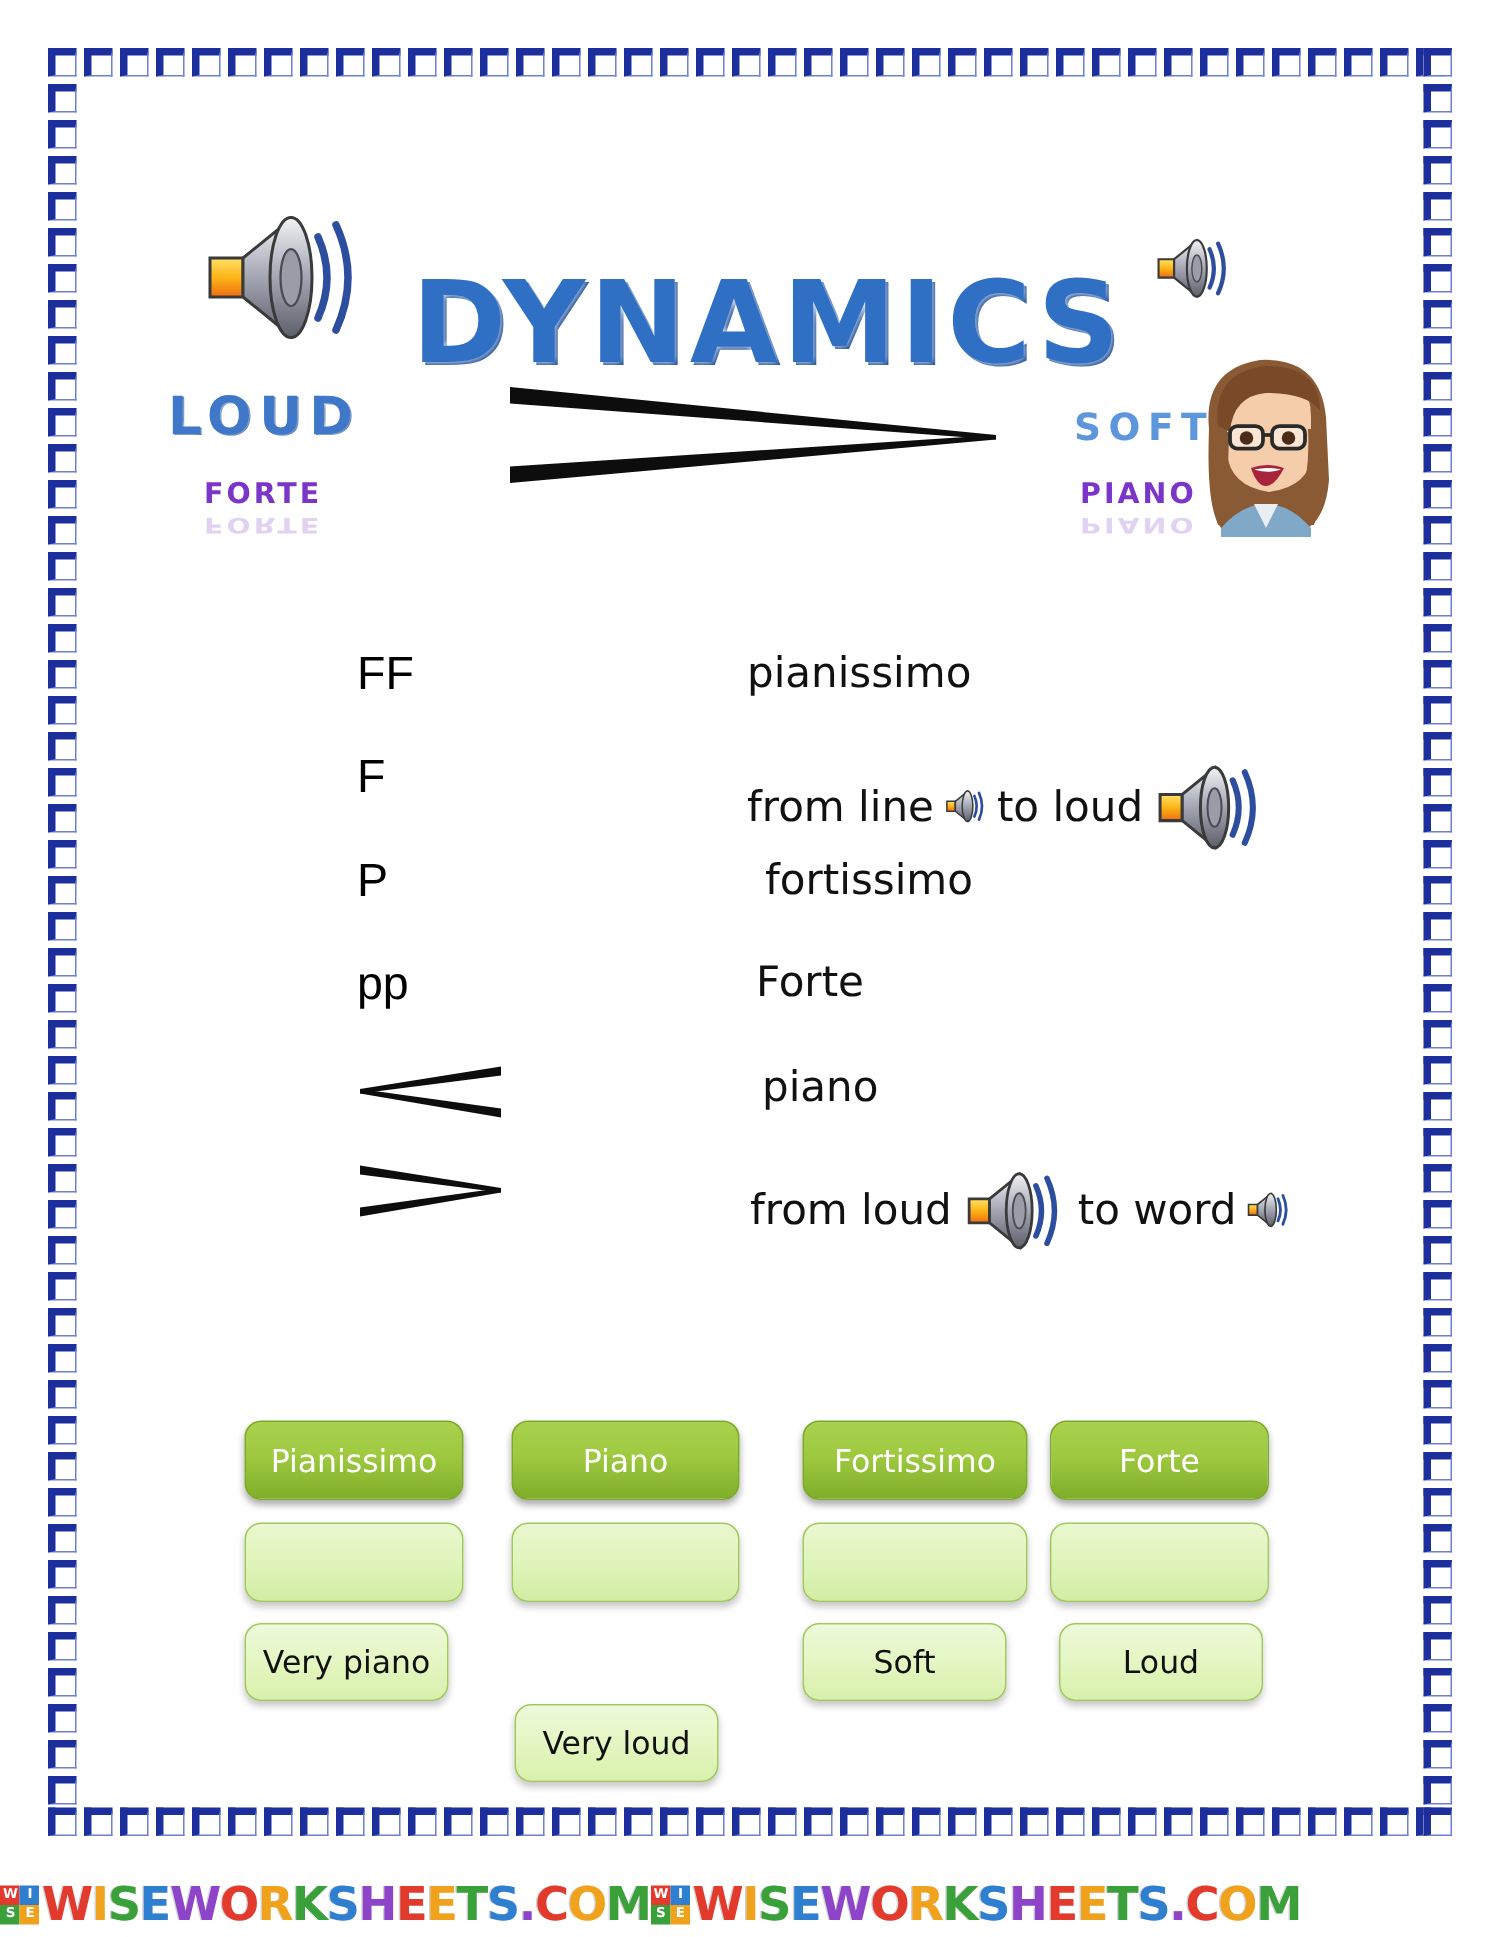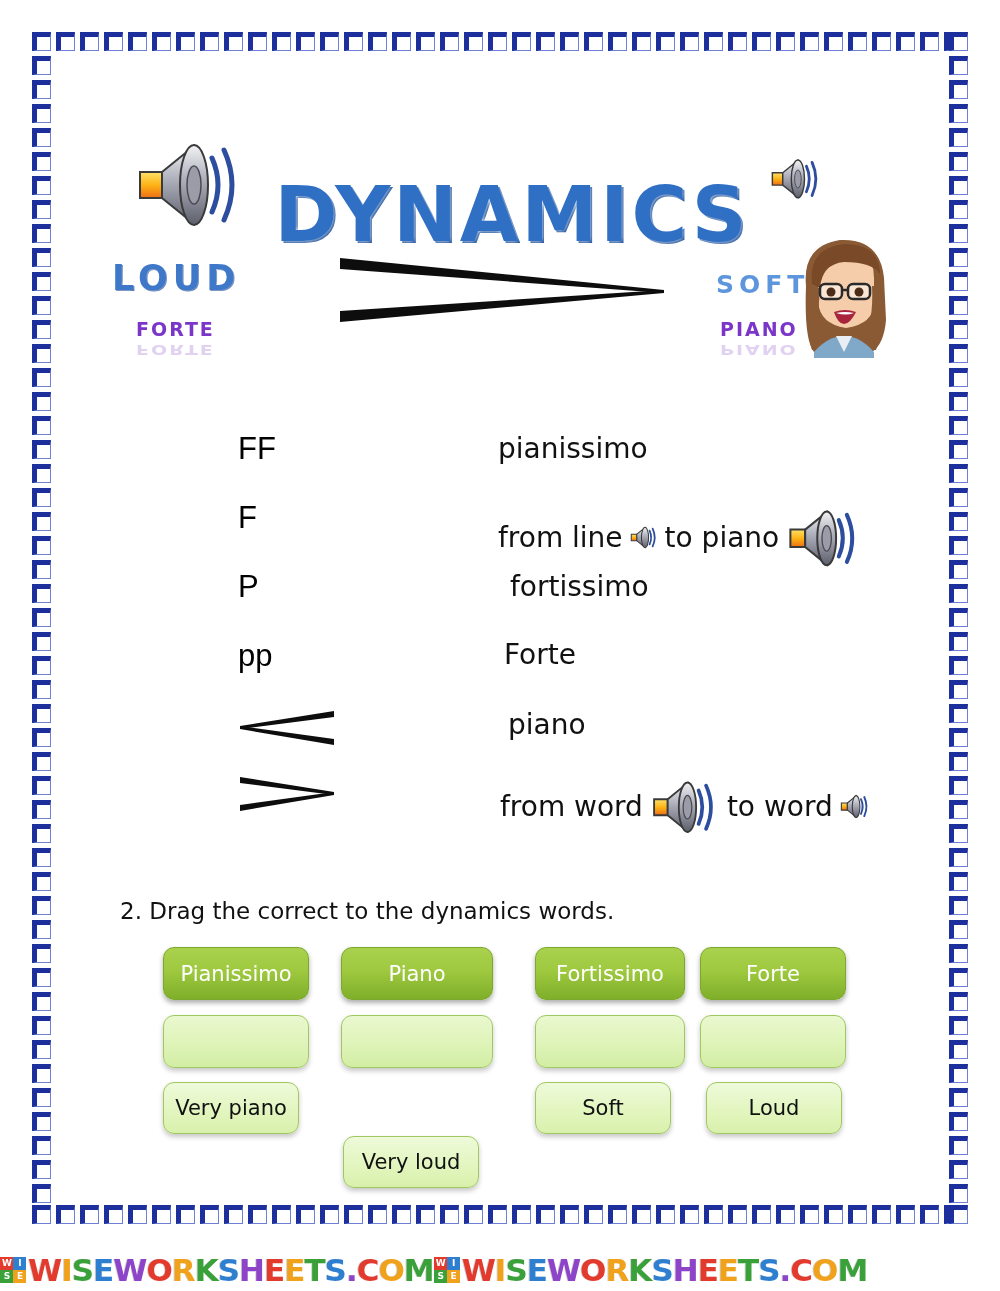--- a/index.html
+++ b/index.html
@@ -537,21 +537,21 @@
     <span>from line</span>
     <span>
       <svg width="30" height="28" viewBox="0 0 116 110" style="display:block;">
         <path d="M8 44 L8 70 L30 70 L30 44 Z" fill="url(#cone)" stroke="#3a3a3a" stroke-width="4"></path>
         <path d="M30 44 L62 18 L62 96 L30 70 Z" fill="url(#horn)" stroke="#3a3a3a" stroke-width="4"></path>
         <ellipse cx="62" cy="57" rx="14" ry="40" fill="url(#horn)" stroke="#3a3a3a" stroke-width="4"></ellipse>
         <path d="M80 30 Q92 57 80 84" fill="none" stroke="#2d4d9e" stroke-width="7" stroke-linecap="round"></path>
         <path d="M92 22 Q108 57 92 92" fill="none" stroke="#2d4d9e" stroke-width="7" stroke-linecap="round"></path>
       </svg>
     </span>
-    <span>to piano</span>
+    <span>to loud</span>
     <span>
       <svg width="78" height="74" viewBox="0 0 116 110" style="display:block;">
         <path d="M8 44 L8 70 L30 70 L30 44 Z" fill="url(#cone)" stroke="#3a3a3a" stroke-width="3"></path>
         <path d="M30 44 L62 18 L62 96 L30 70 Z" fill="url(#horn)" stroke="#3a3a3a" stroke-width="3"></path>
         <ellipse cx="62" cy="57" rx="14" ry="40" fill="url(#horn)" stroke="#3a3a3a" stroke-width="3"></ellipse>
         <ellipse cx="62" cy="57" rx="7" ry="19" fill="#9a9da8" stroke="#4a4a52" stroke-width="2"></ellipse>
         <path d="M80 30 Q92 57 80 84" fill="none" stroke="#2d4d9e" stroke-width="6" stroke-linecap="round"></path>
         <path d="M92 22 Q108 57 92 92" fill="none" stroke="#2d4d9e" stroke-width="6" stroke-linecap="round"></path>
       </svg>
     </span>
@@ -563,21 +563,21 @@
 
   <div class="match-right comic" style="left:504px; top:638px;">
     <span>Forte</span>
   </div>
 
   <div class="match-right comic" style="left:508px; top:708px;">
     <span>piano</span>
   </div>
 
   <div class="match-right comic" style="left:500px; top:772px;">
-    <span>from word</span>
+    <span>from loud</span>
     <span>
       <svg width="72" height="68" viewBox="0 0 116 110" style="display:block;">
         <path d="M8 44 L8 70 L30 70 L30 44 Z" fill="url(#cone)" stroke="#3a3a3a" stroke-width="3"></path>
         <path d="M30 44 L62 18 L62 96 L30 70 Z" fill="url(#horn)" stroke="#3a3a3a" stroke-width="3"></path>
         <ellipse cx="62" cy="57" rx="14" ry="40" fill="url(#horn)" stroke="#3a3a3a" stroke-width="3"></ellipse>
         <ellipse cx="62" cy="57" rx="7" ry="19" fill="#9a9da8" stroke="#4a4a52" stroke-width="2"></ellipse>
         <path d="M80 30 Q92 57 80 84" fill="none" stroke="#2d4d9e" stroke-width="6" stroke-linecap="round"></path>
         <path d="M92 22 Q108 57 92 92" fill="none" stroke="#2d4d9e" stroke-width="6" stroke-linecap="round"></path>
       </svg>
     </span>
@@ -586,21 +586,20 @@
       <svg width="32" height="30" viewBox="0 0 116 110" style="display:block;">
         <path d="M8 44 L8 70 L30 70 L30 44 Z" fill="url(#cone)" stroke="#3a3a3a" stroke-width="4"></path>
         <path d="M30 44 L62 18 L62 96 L30 70 Z" fill="url(#horn)" stroke="#3a3a3a" stroke-width="4"></path>
         <ellipse cx="62" cy="57" rx="14" ry="40" fill="url(#horn)" stroke="#3a3a3a" stroke-width="4"></ellipse>
         <path d="M80 30 Q92 57 80 84" fill="none" stroke="#2d4d9e" stroke-width="7" stroke-linecap="round"></path>
         <path d="M92 22 Q108 57 92 92" fill="none" stroke="#2d4d9e" stroke-width="7" stroke-linecap="round"></path>
       </svg>
     </span>
   </div>
 
-  <div class="instruction comic" id="instr2">2. Drag the correct to the dynamics words.</div>
 
   <div class="grid-btns">
 
     <div class="gbtn filled" style="left:163px; top:947px; width:146px; height:53px;">Pianissimo</div>
     <div class="gbtn filled" style="left:341px; top:947px; width:152px; height:53px;">Piano</div>
     <div class="gbtn filled" style="left:535px; top:947px; width:150px; height:53px;">Fortissimo</div>
     <div class="gbtn filled" style="left:700px; top:947px; width:146px; height:53px;">Forte</div>
 
     <div class="gbtn empty" style="left:163px; top:1015px; width:146px; height:53px;"></div>
     <div class="gbtn empty" style="left:341px; top:1015px; width:152px; height:53px;"></div>

